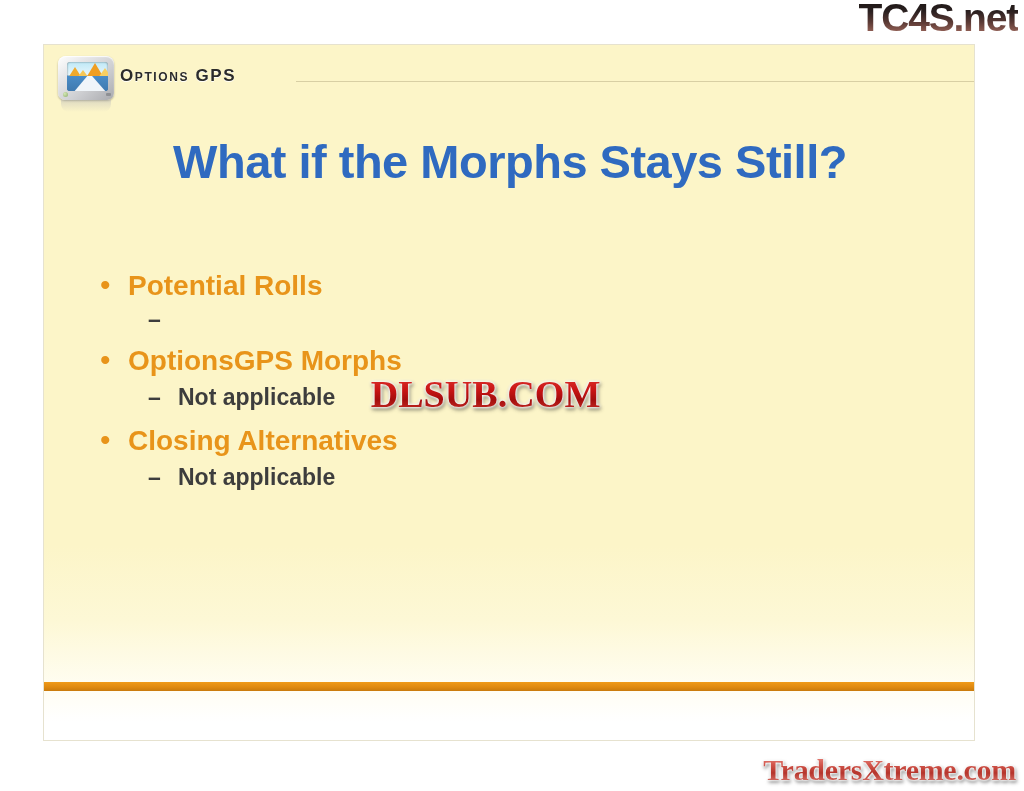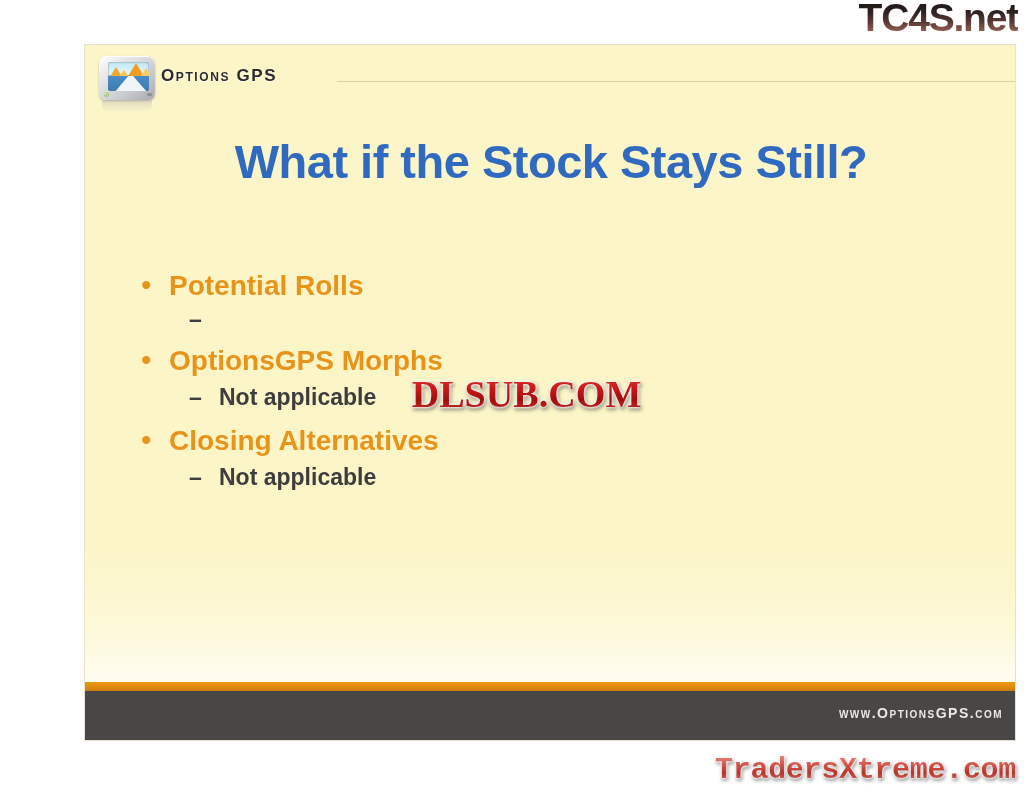--- a/index.html
+++ b/index.html
@@ -45,21 +45,20 @@
     background: linear-gradient(180deg,
         #fcf5c8 0%,
         #fcf5c8 72%,
         #fdf8d6 83%,
         #fffdf1 92%,
         #ffffff 97.3%,
         #ffffff 100%);
     border: 1px solid #e6e2cf;
     box-sizing: border-box;
     overflow: hidden;
-    margin-left: 41px;
   }
 
   
   .slide-header {
     position: absolute;
     left: 0; top: 0;
     width: 932px;
     height: 58px;
   }
   .gps-device {
@@ -279,21 +278,21 @@
     letter-spacing: 1.5px;
     color: #eceae6;
     white-space: nowrap;
   }
 
   
   .tx-watermark {
     position: absolute;
     right: 8px;
     bottom: 6px;
-    font-family: Liberation Mono, monospace;
+    font-family: Liberation Serif, serif;
     font-weight: bold;
     font-size: 30px;
     letter-spacing: -0.3px;
     line-height: 1;
     background: linear-gradient(180deg, #e98b84 0%, #d2564c 32%, #b5352c 60%, #e2867d 100%);
     -webkit-background-clip: text;
     background-clip: text;
     -webkit-text-fill-color: transparent;
     color: transparent;
     filter: drop-shadow(0 0 1.3px #ffffff)
@@ -325,21 +324,21 @@
         <span class="gps-led"></span>
       </div>
       <div class="gps-reflect"></div>
     </div>
 
     <div class="wordmark">Options GPS</div>
 
     <div class="header-rule"></div>
   </div>
 
-  <div class="slide-title">What if the Stock Stays Still?</div>
+  <div class="slide-title">What if the Morphs Stays Still?</div>
 
   <div class="bullet-list">
 
     <div class="bullet-l1">
       <span class="bullet-dot">•</span>
       <span class="bullet-l1-text">Potential Rolls</span>
     </div>
     <div class="bullet-l2">
       <span class="bullet-dash">–</span>
     </div>
@@ -359,18 +358,15 @@
     </div>
     <div class="bullet-l2">
       <span class="bullet-dash">–</span>
       <span class="bullet-l2-text">Not applicable</span>
     </div>
   </div>
 
   <div class="dlsub-watermark">DLSUB.COM</div>
 
   <div class="footer-accent"></div>
-  <div class="footer-bar">
-    <div class="footer-url">www.OptionsGPS.com</div>
-  </div>
 </div>
 
 <div class="tx-watermark">TradersXtreme.com</div>
 
 </body></html>

